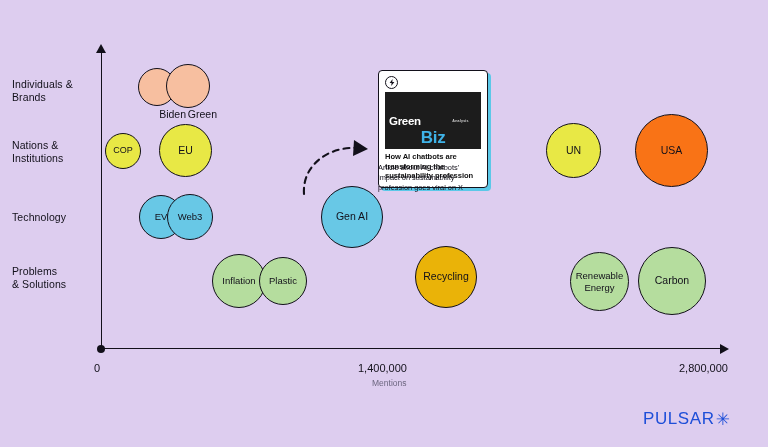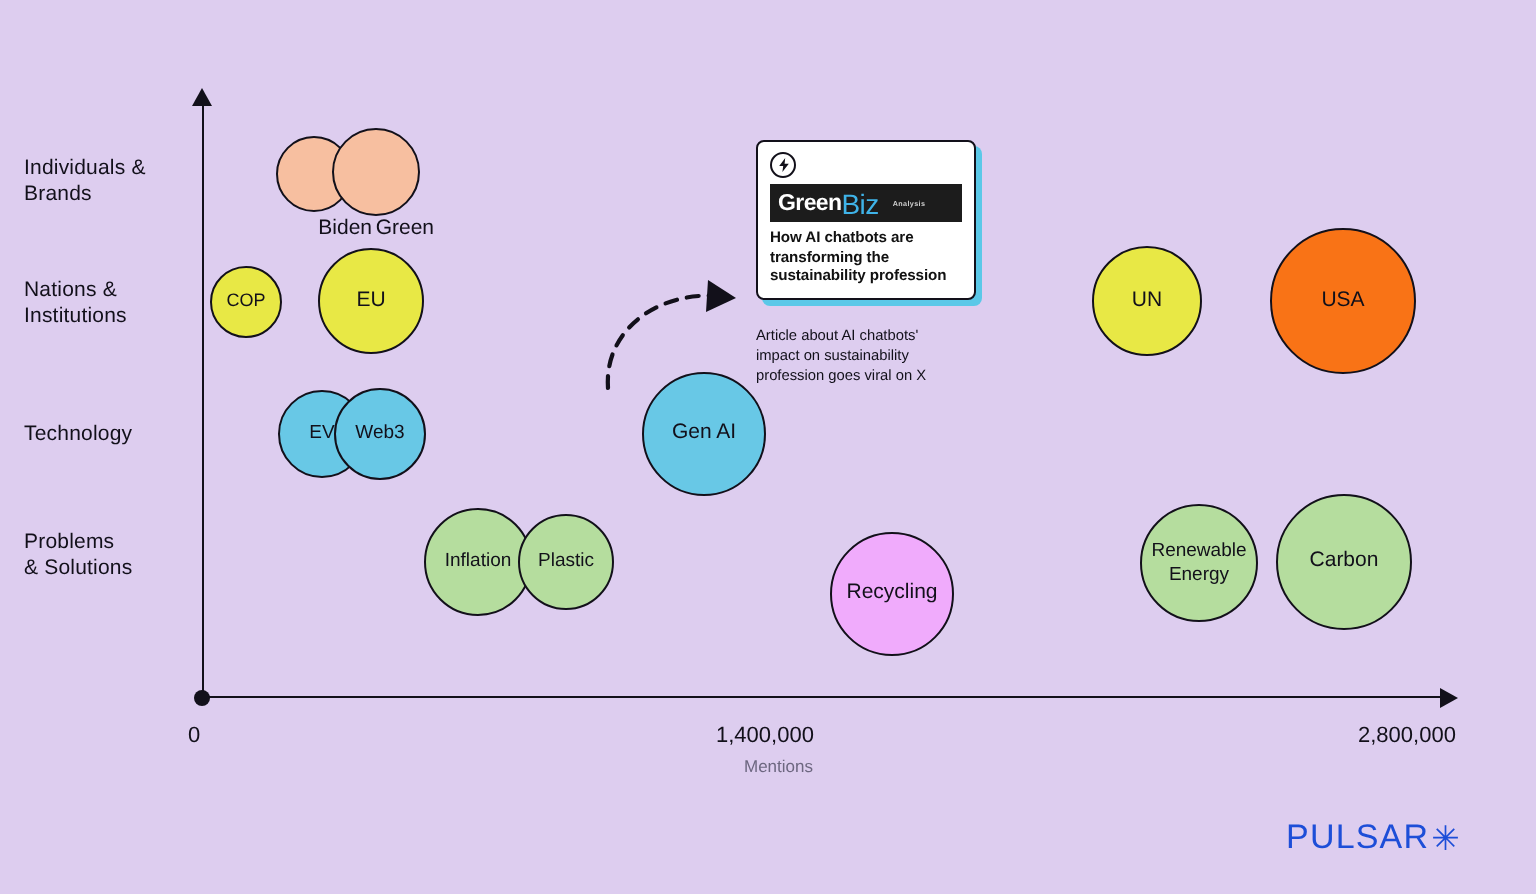--- a/index.html
+++ b/index.html
@@ -118,23 +118,24 @@
     margin-bottom: 3px;
   }
   .gb-green {
     color: #ffffff;
     font-weight: 700;
     font-size: 11.5px;
     letter-spacing: -0.3px;
   }
   .gb-biz {
     color: #3fb3e8;
-    font-weight: 400;
-    font-size: 14px;
+    font-weight: 700;
+    font-size: 17px;
     letter-spacing: -0.3px;
+    margin-top: 34px;
   }
   .gb-analysis {
     color: #cfcfcf;
     font-size: 3.6px;
     margin-left: 7px;
     letter-spacing: 0.2px;
     font-weight: 600;
   }
   .gb-headline {
     font-size: 7.6px;
@@ -236,21 +237,21 @@
 
 
   <div class="bubble small" style="left:212px; top:254px; width:54px; height:54px; background:#b5dd9e;">
     <span class="bubble-label">Inflation</span>
   </div>
 
   <div class="bubble small" style="left:259px; top:257px; width:48px; height:48px; background:#b5dd9e;">
     <span class="bubble-label">Plastic</span>
   </div>
 
-  <div class="bubble" style="left:415px; top:266px; width:62px; height:62px; background:#f0abfc;">
+  <div class="bubble" style="left:415px; top:246px; width:62px; height:62px; background:#eab308;">
     <span class="bubble-label">Recycling</span>
   </div>
 
   <div class="bubble small" style="left:570px; top:252px; width:59px; height:59px; background:#b5dd9e;">
     <span class="bubble-label">Renewable
 Energy</span>
   </div>
 
   <div class="bubble" style="left:638px; top:247px; width:68px; height:68px; background:#b5dd9e;">
     <span class="bubble-label">Carbon</span>

